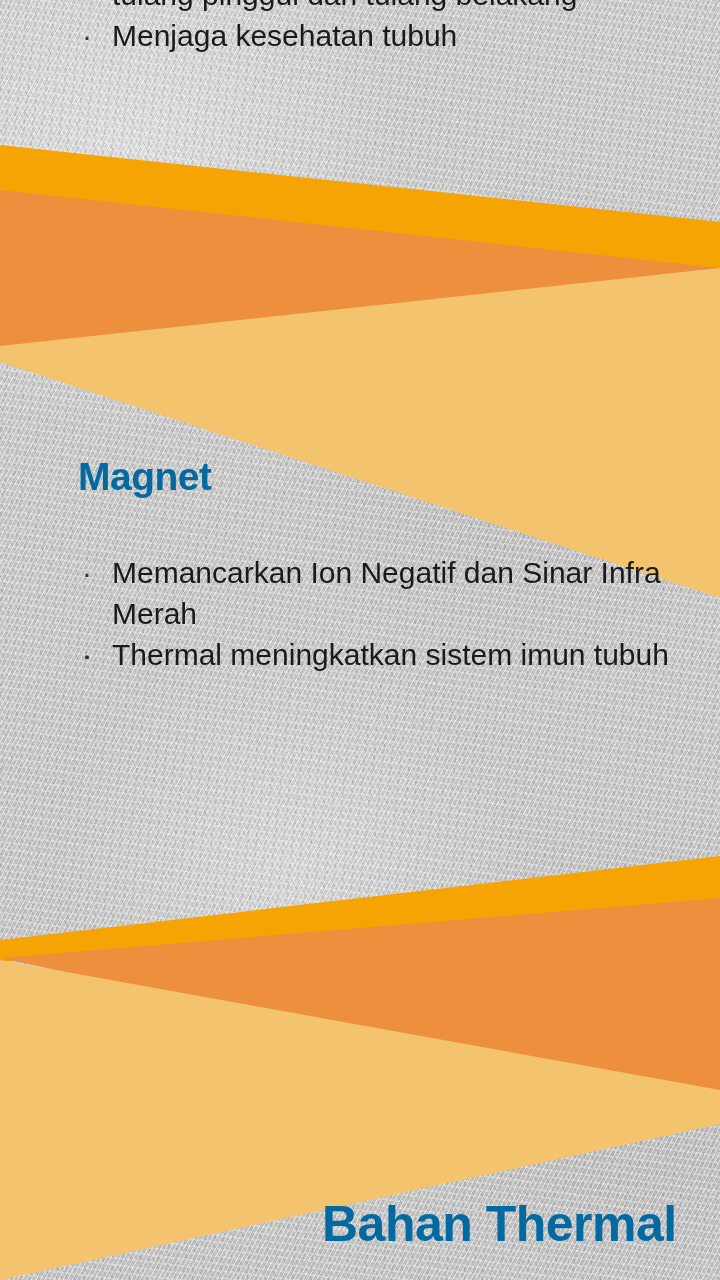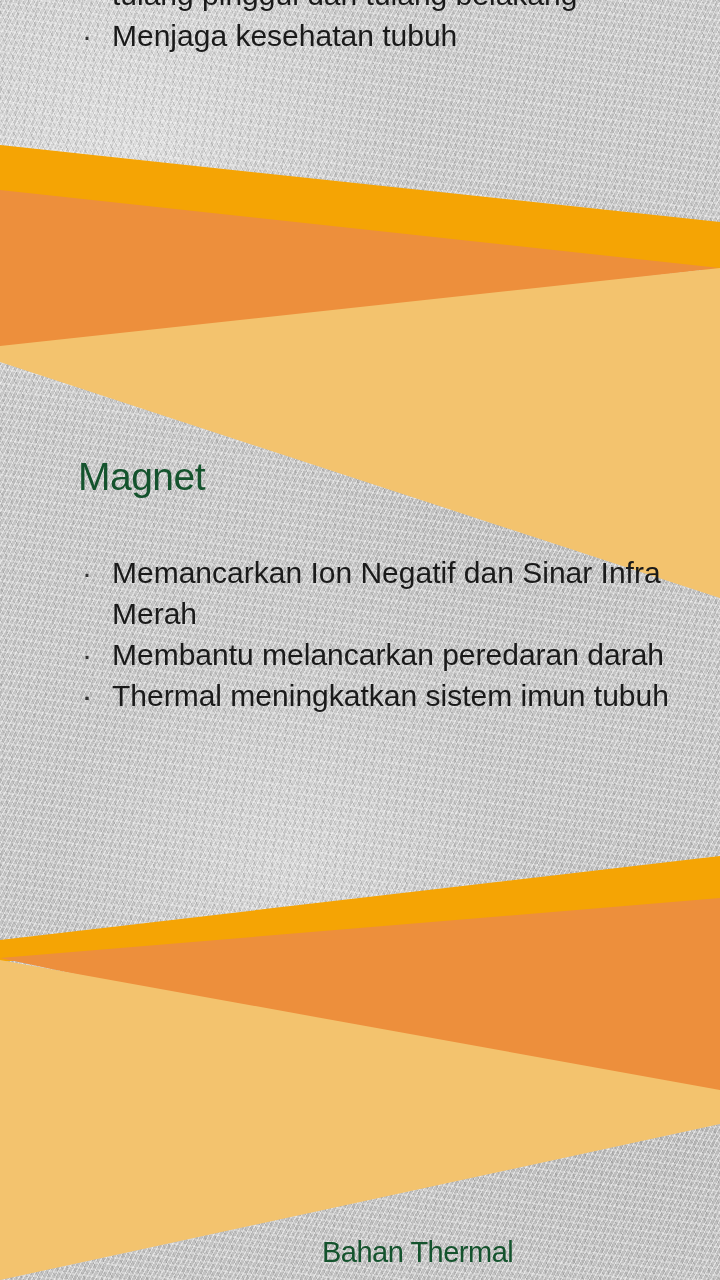--- a/index.html
+++ b/index.html
@@ -54,36 +54,36 @@
     color: #111111;
   }
 
   .top-list {
     left: 70px;
     top: -26px;
     width: 600px;
   }
 
   .section-heading {
-    font-weight: normal;
+    font-weight: bold;
     font-size: 39px;
     letter-spacing: -0.5px;
-    color: #14532d;
+    color: #0369a1;
     text-align: center;
   }
 
   .heading-magnet {
     left: 78px;
     top: 455px;
   }
 
   .heading-thermal {
     left: 322px;
-    top: 1236px;
-    font-size: 29px;
+    top: 1195px;
+    font-size: 50px;
   }
 
   ul.bullets {
     list-style: none;
     margin: 0;
     padding: 0;
     font-size: 30px;
     line-height: 41px;
     color: #1a1a1a;
   }
@@ -165,21 +165,20 @@
   <div class="text-block section-heading heading-magnet">Magnet</div>
 
   <div class="text-block magnet-list">
     <ul class="bullets">
       <li>
         <span class="bullet-dot">·</span>
         <span>Memancarkan Ion Negatif dan Sinar Infra Merah</span>
       </li>
       <li>
         <span class="bullet-dot">·</span>
-        <span>Membantu melancarkan peredaran darah</span>
       </li>
       <li>
         <span class="bullet-dot">·</span>
       </li>
       <li>
         <span class="bullet-dot">·</span>
         <span>Thermal meningkatkan sistem imun tubuh</span>
       </li>
     </ul>
   </div>

